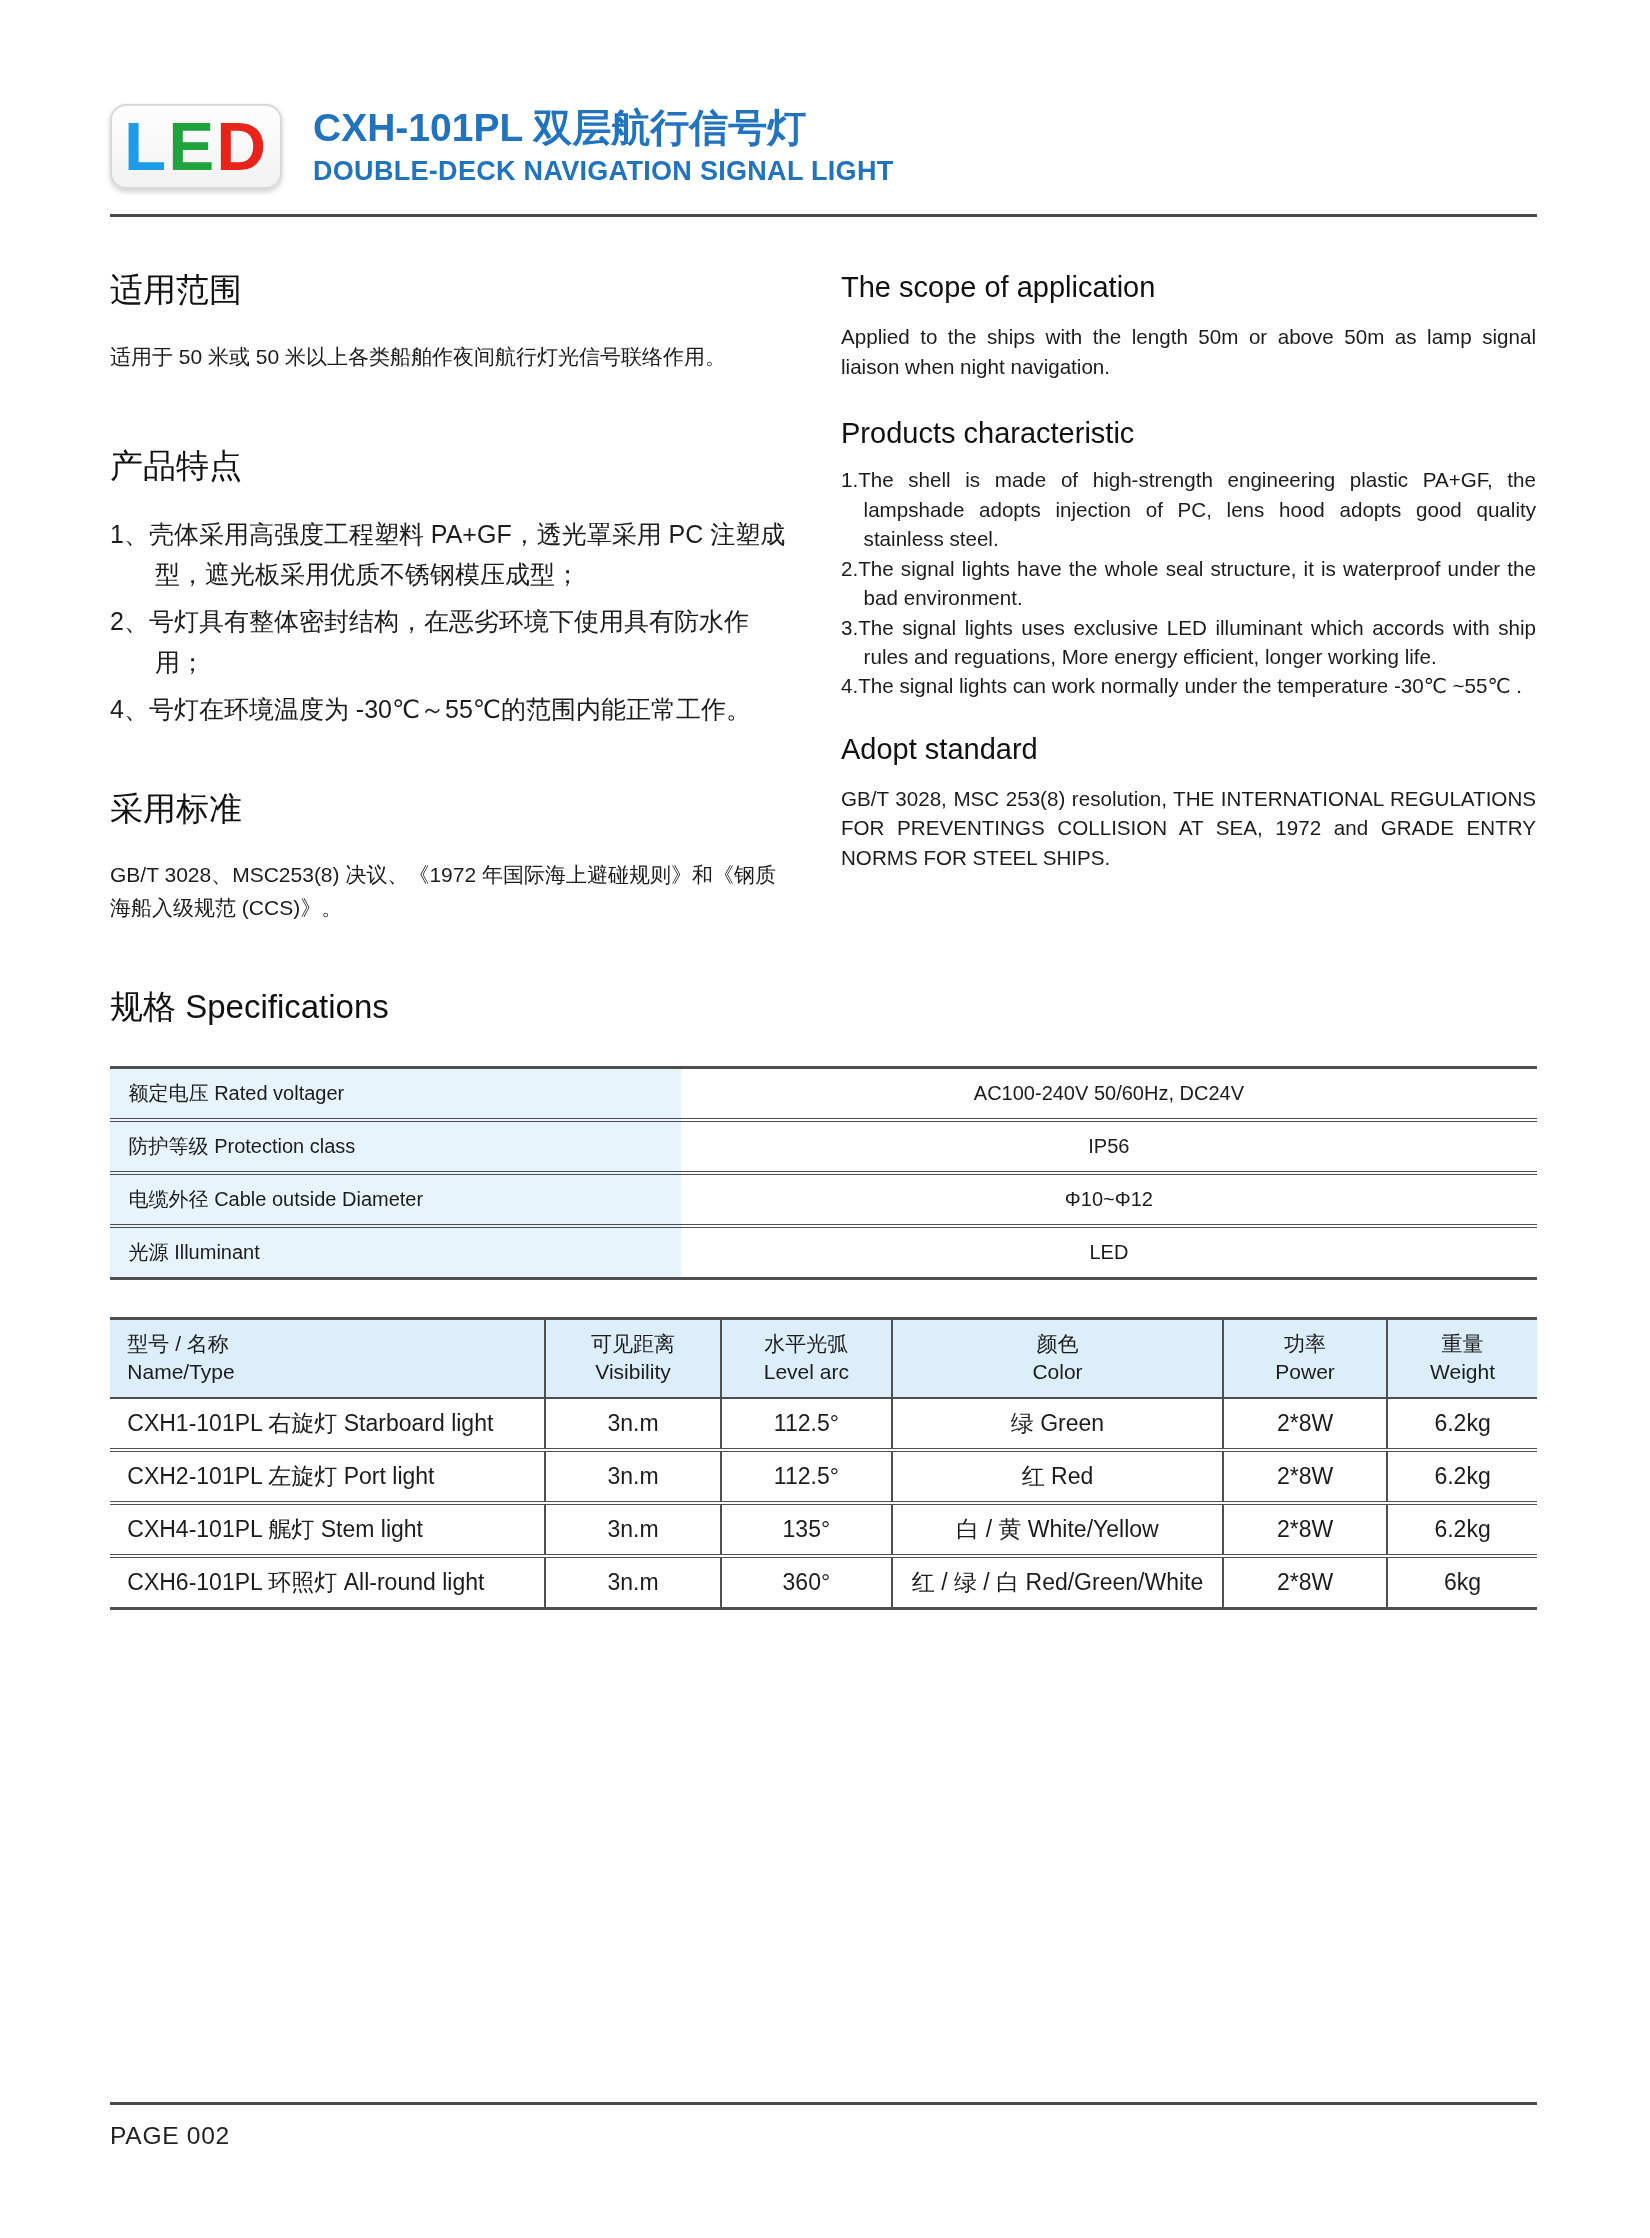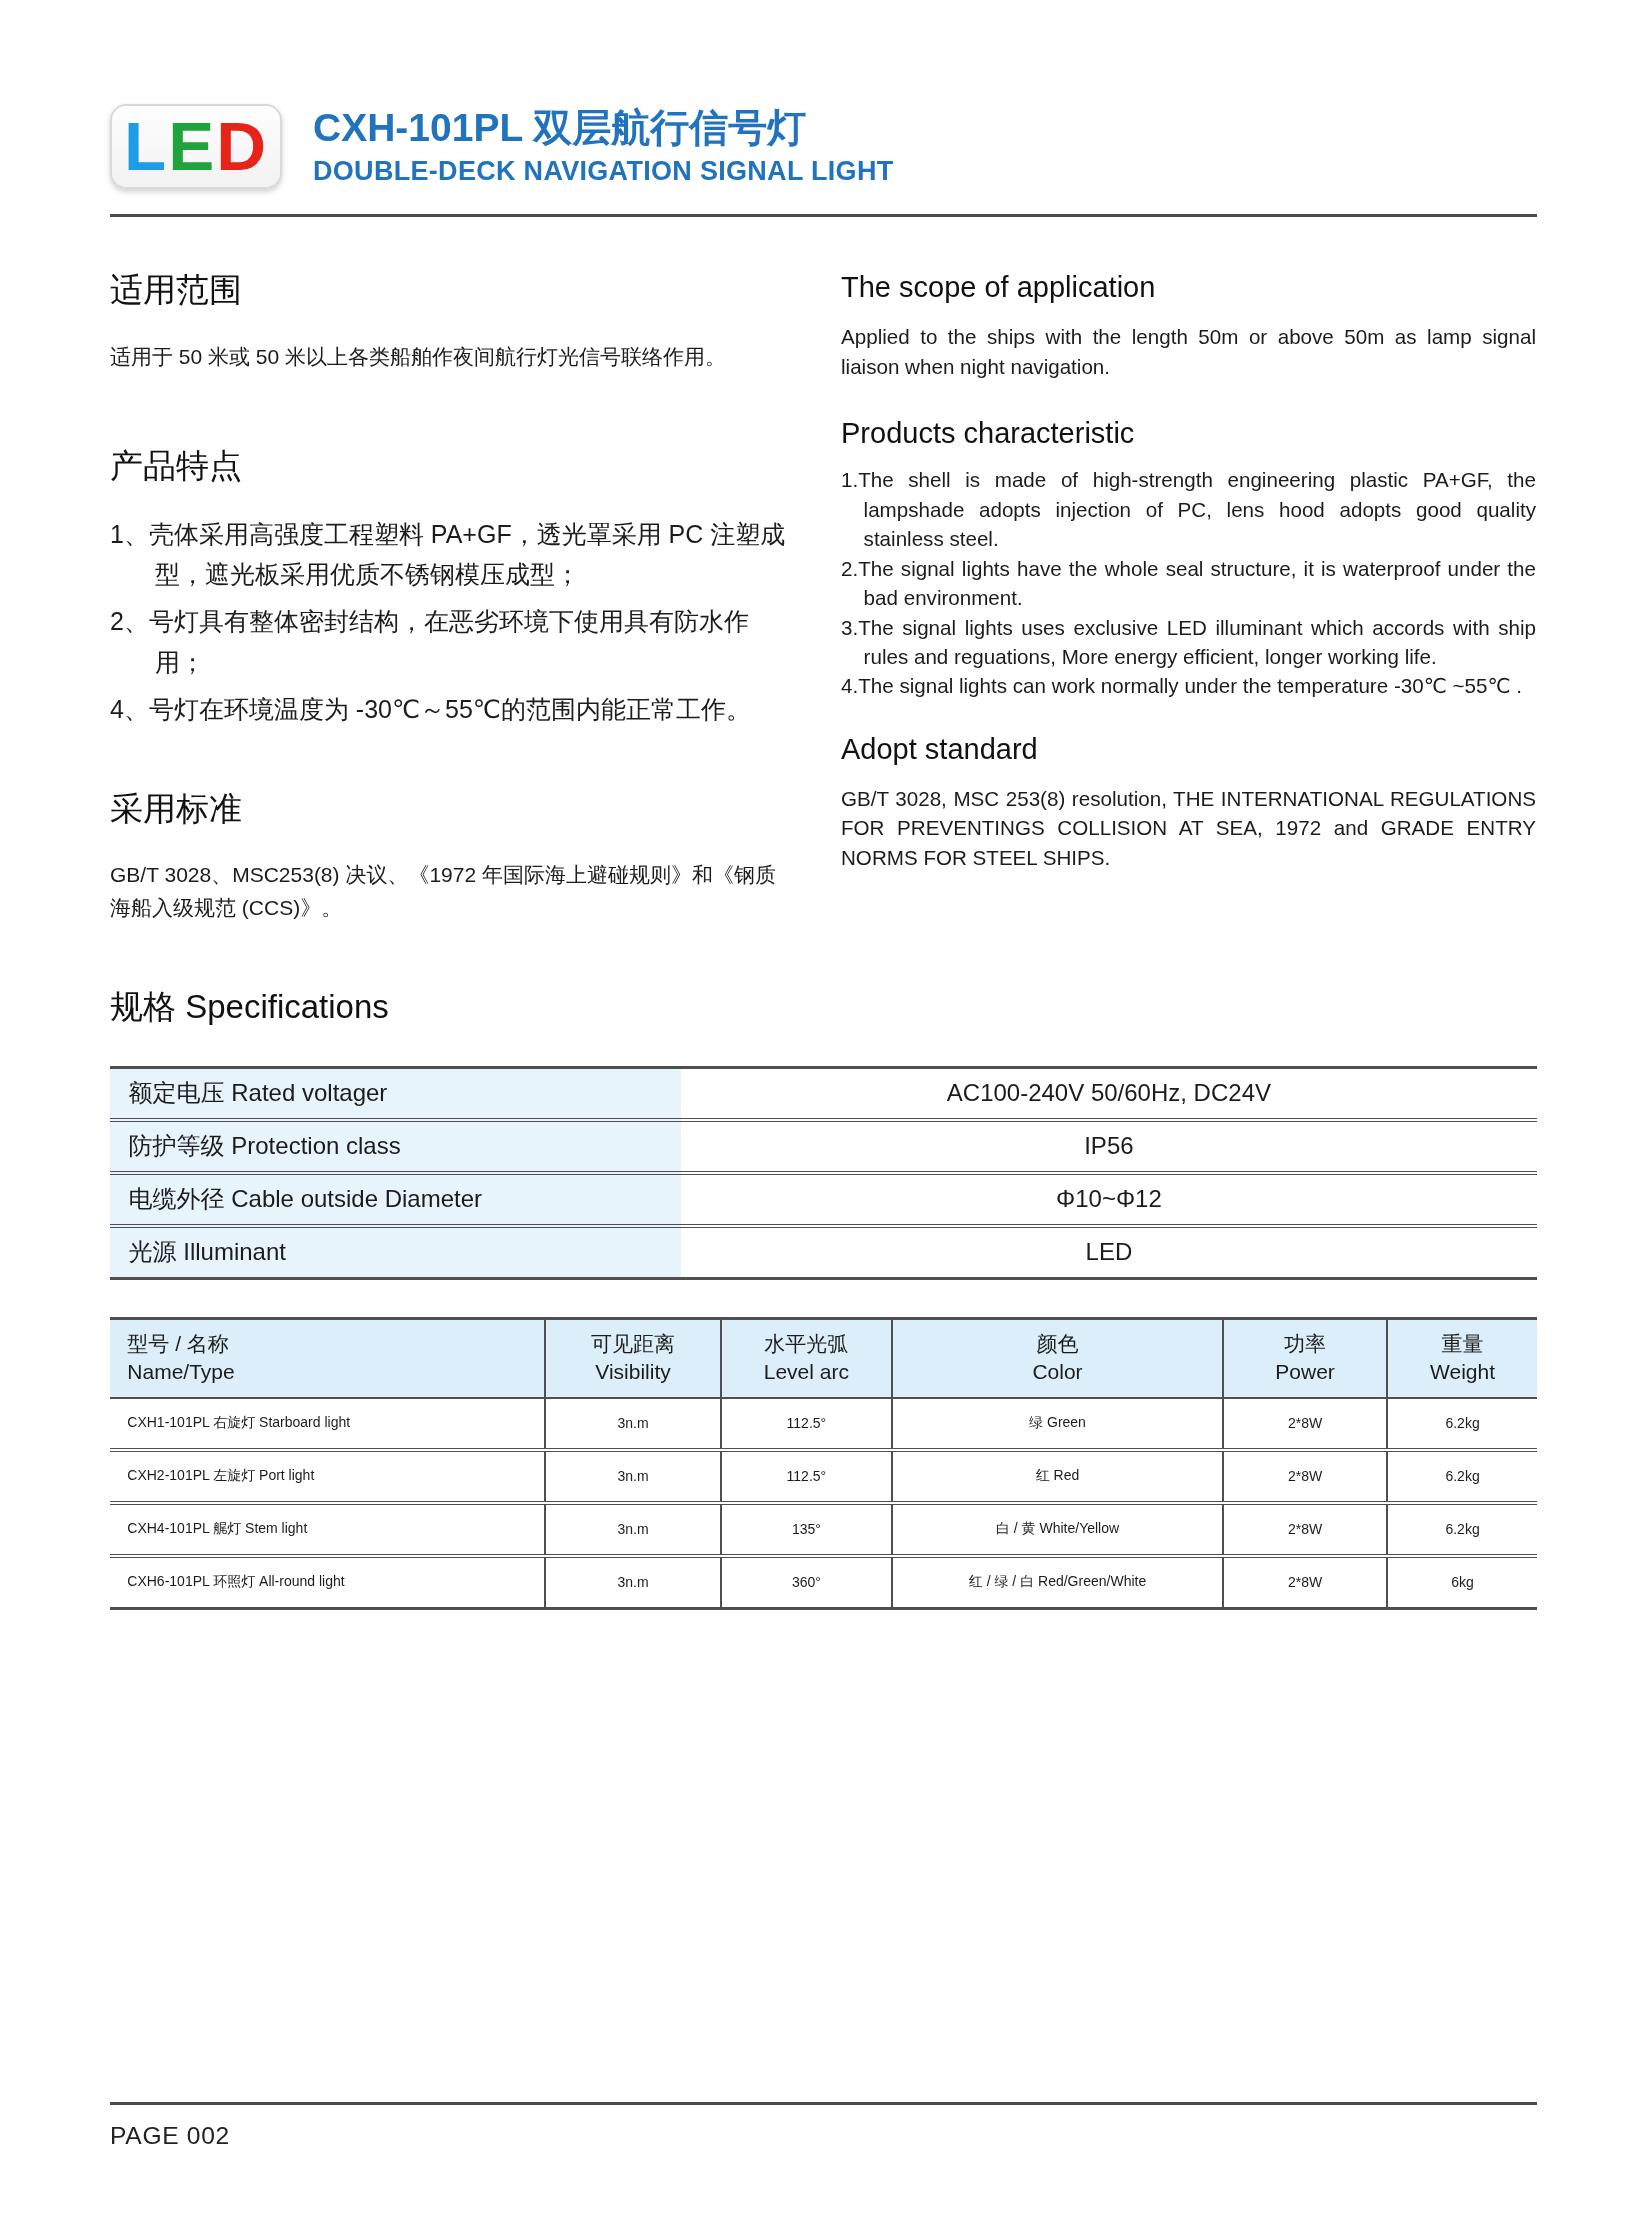--- a/index.html
+++ b/index.html
@@ -46,42 +46,42 @@
   .feat-item-en { font-size:20.6px; line-height:1.43; padding-left:22.6px; text-indent:-22.6px; text-align:justify; }
   .h-adopt { margin-top:31px; }
 
   
   .spec-heading { margin-top:63px; font-size:33px; font-weight:400; margin-bottom:0; }
 
   table.spec1 {
     margin-top:39px; width:100%; border-collapse:collapse;
     border-top:3.3px solid #4f4f4f; border-bottom:3.3px solid #4f4f4f;
   }
-  .spec1 td { height:47px; font-size:24px; }
+  .spec1 td { height:47px; font-size:20px; }
   .spec1 td.label { width:40%; background:#e8f4fc; padding-left:18.6px; }
   .spec1 td.value { text-align:center; }
   .spec1 tr + tr td { border-top:4px double #4f4f4f; }
 
   table.spec2 {
     margin-top:37px; width:100%; border-collapse:collapse;
     border-top:3.3px solid #4f4f4f; border-bottom:3.3px solid #4f4f4f;
   }
   .spec2 col.c-name { width:30.5%; }
   .spec2 col.c-vis  { width:12.3%; }
   .spec2 col.c-arc  { width:12%;   }
   .spec2 col.c-col  { width:23.2%; }
   .spec2 col.c-pow  { width:11.5%; }
   .spec2 col.c-wei  { width:10.5%; }
   .spec2 th {
     background:#dceef9; font-weight:400; font-size:21px; line-height:1.35;
     padding:8px 4px; height:61px; text-align:center; vertical-align:middle;
     border-bottom:2px solid #4f4f4f;
   }
   .spec2 th.name { text-align:left; padding-left:17.3px; }
-  .spec2 td { height:47px; font-size:14px; text-align:center; vertical-align:middle; }
+  .spec2 td { height:47px; font-size:23px; text-align:center; vertical-align:middle; }
   .spec2 td.name { text-align:left; padding-left:17.3px; }
   .spec2 th + th, .spec2 td + td { border-left:2px solid #4f4f4f; }
   .spec2 tbody tr + tr td { border-top:4px double #4f4f4f; }
 
   
   .footer {
     position:absolute; left:110px; top:2102px; width:1427px;
     border-top:3.3px solid #4a4a4a; padding-top:17.3px;
     font-size:24.6px; color:#222; letter-spacing:0.7px;
   }

